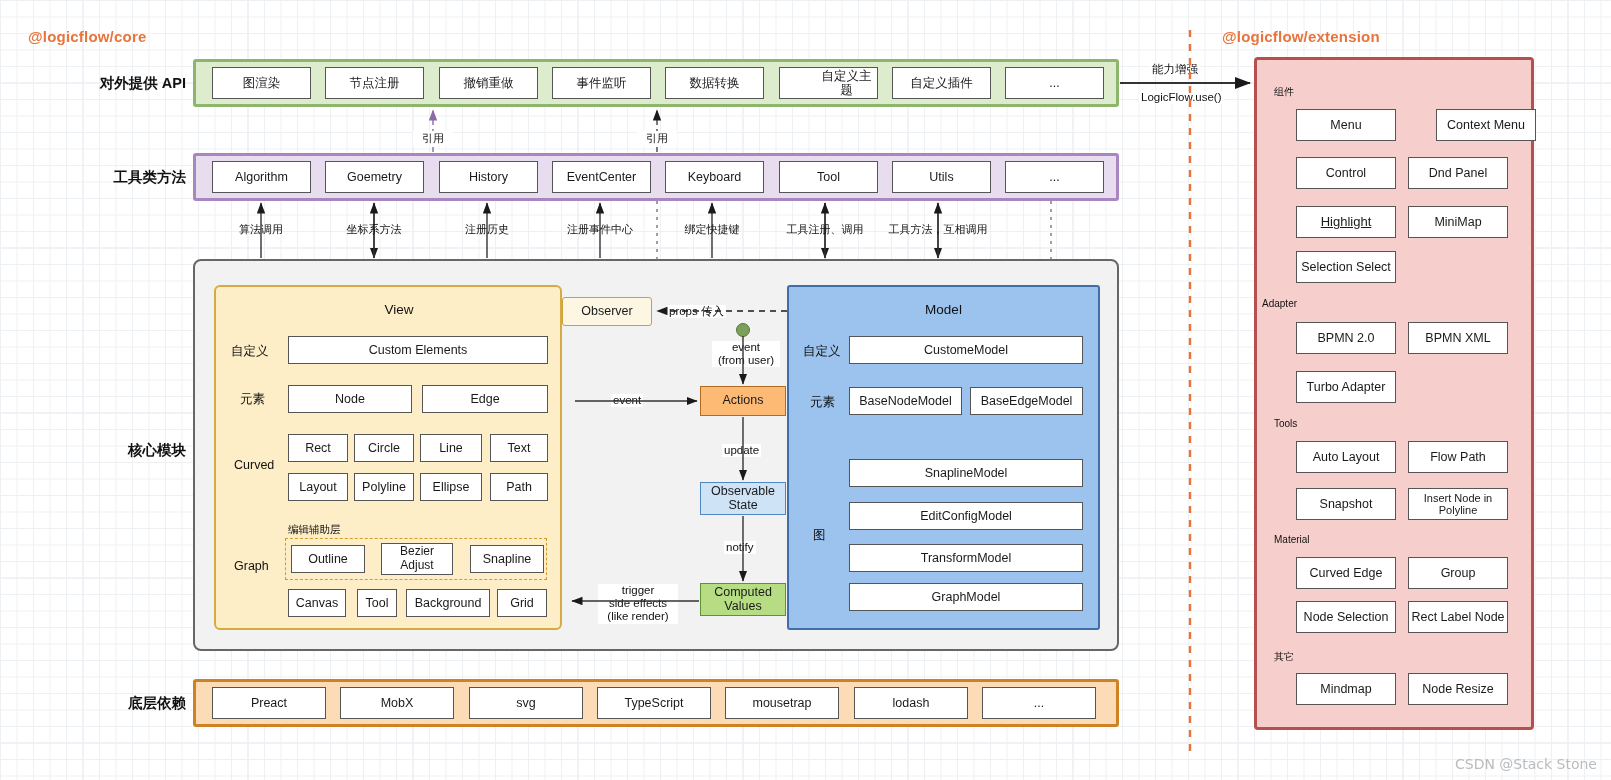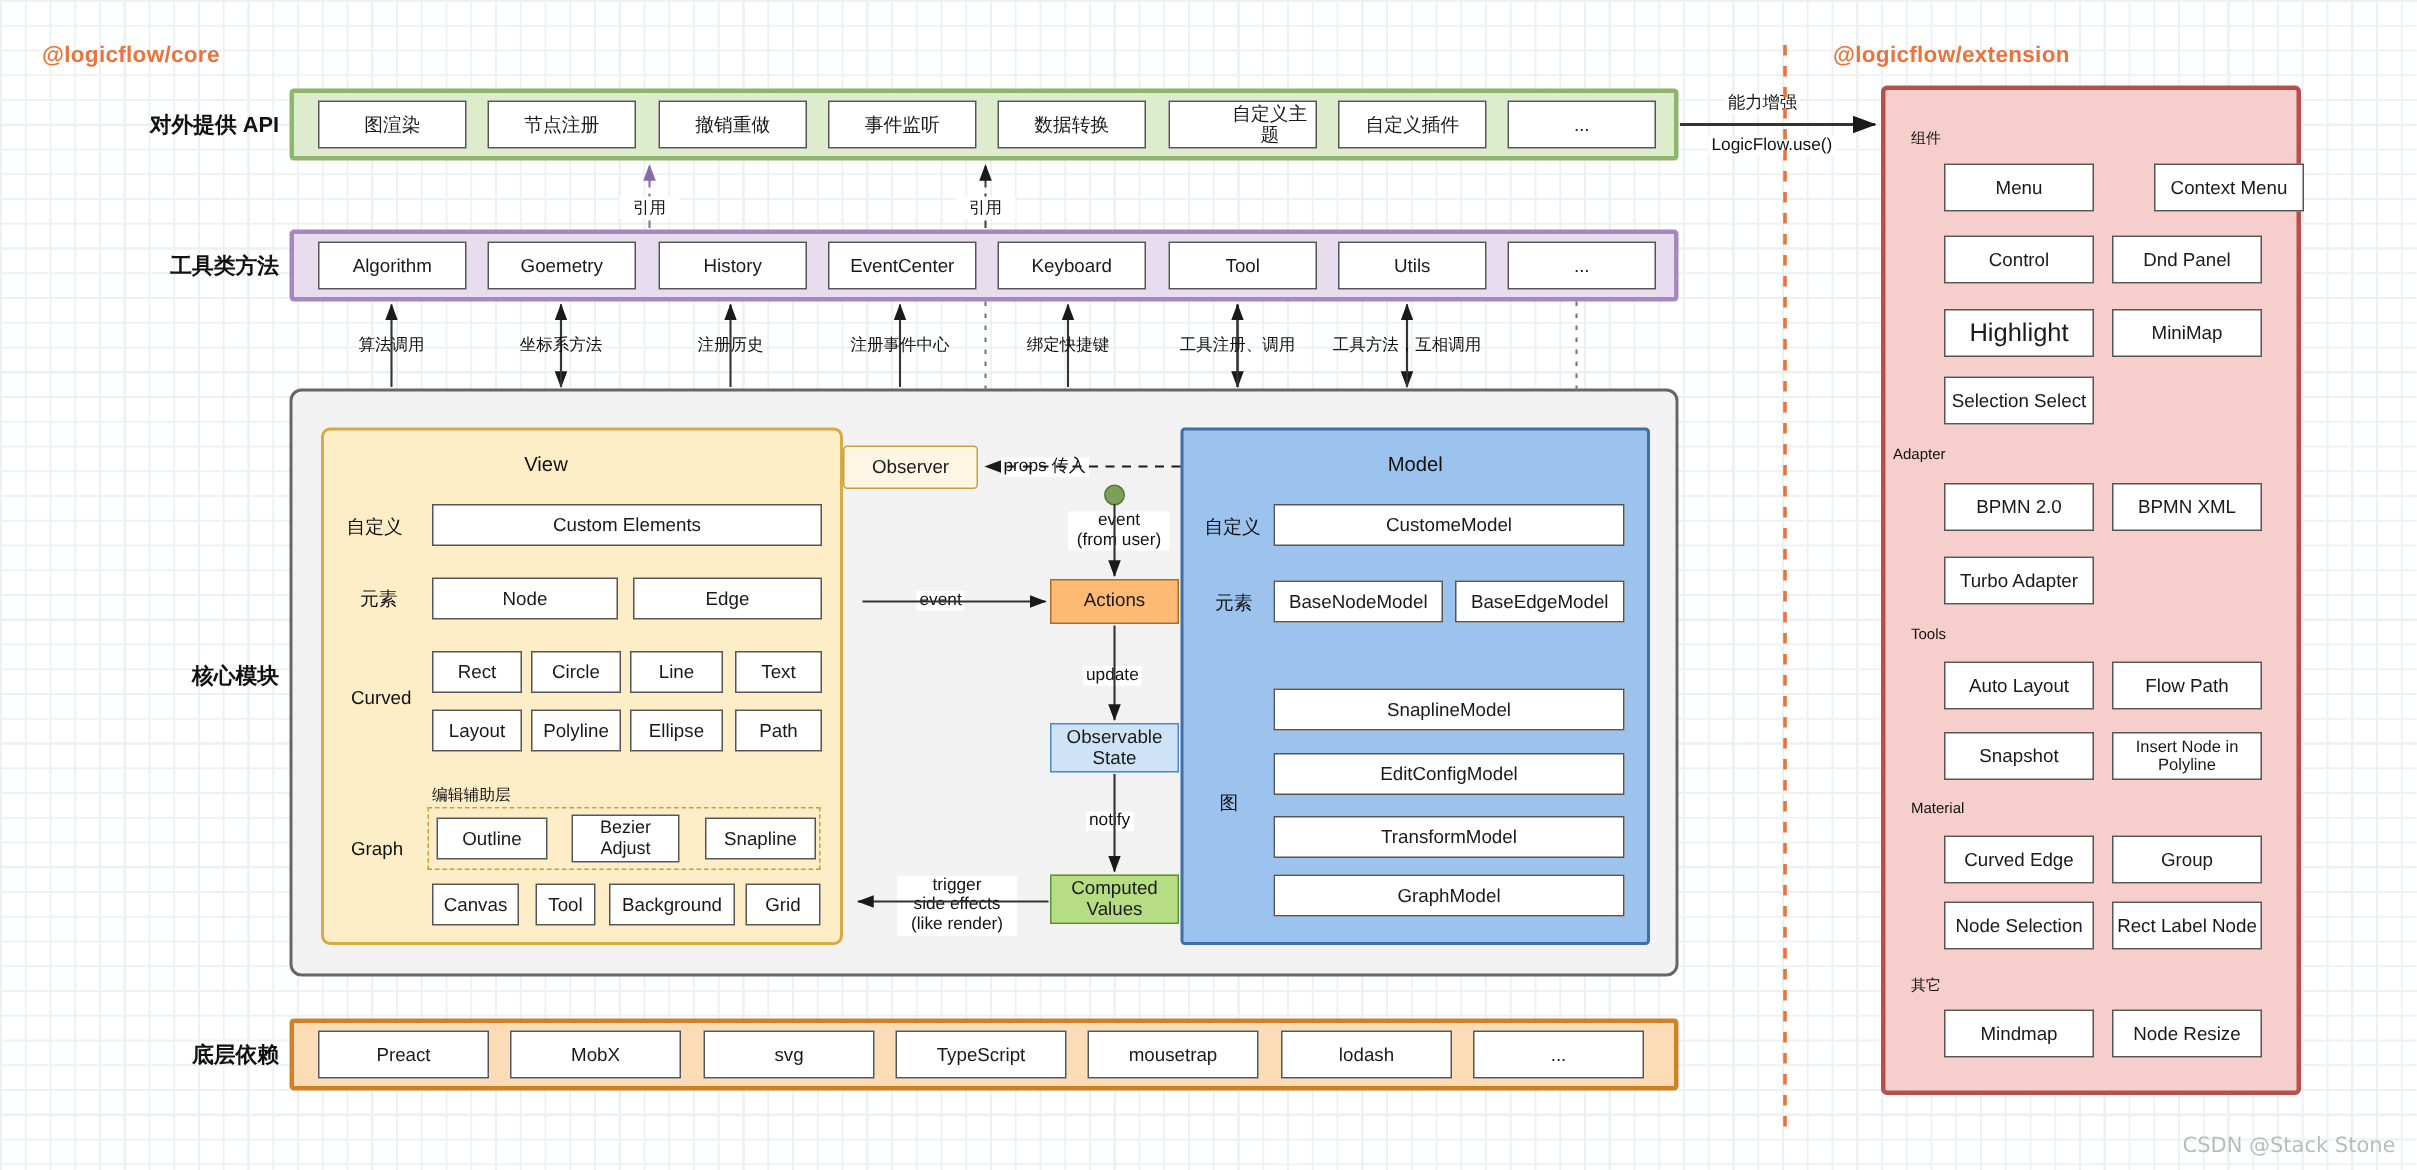--- a/index.html
+++ b/index.html
@@ -112,21 +112,21 @@
     <div class="cell abs" style="left: 552px; top: 161px; width: 99px; height: 32px;">EventCenter</div>
     <div class="cell abs" style="left: 665px; top: 161px; width: 99px; height: 32px;">Keyboard</div>
     <div class="cell abs" style="left: 779px; top: 161px; width: 99px; height: 32px;">Tool</div>
     <div class="cell abs" style="left: 892px; top: 161px; width: 99px; height: 32px;">Utils</div>
     <div class="cell abs" style="left: 1005px; top: 161px; width: 99px; height: 32px;">...</div>
   </div>
 
 <div class="band" id="core-band"></div>
 
 <div class="band" id="view-panel"></div>
-<div class="panel-title" style="left:214px;top:302px;width:300px;">View</div>
+<div class="panel-title" style="left:214px;top:302px;width:300px;padding-left:35px;">View</div>
 <div class="sub-label" style="left:231px;top:343px;">自定义</div>
 <div class="sub-label" style="left:240px;top:391px;">元素</div>
 <div class="sub-label" style="left:234px;top:458px;">Curved</div>
 <div class="sub-label" style="left:234px;top:559px;">Graph</div>
 <div id="aux-group"></div>
 <div id="aux-caption">编辑辅助层</div>
 <div id="view-cells">
     <div class="cell abs" style="left: 288px; top: 336px; width: 260px; height: 28px;">Custom Elements</div>
     <div class="cell abs" style="left: 288px; top: 385px; width: 124px; height: 28px;">Node</div>
     <div class="cell abs" style="left: 422px; top: 385px; width: 126px; height: 28px;">Edge</div>
@@ -205,21 +205,21 @@
 <div class="elabel" style="left:1150px;top:63px;">能力增强</div>
 <div class="elabel" style="left:1139px;top:91px;">LogicFlow.use()</div>
 
 <div class="band" id="ext-panel"></div>
 <div id="ext-content">
     <div class="ext-group-label" style="left: 1274px; top: 85px;">组件</div>
     <div class="cell abs" style="left: 1296px; top: 109px; width: 100px; height: 32px; font-size: 12.5px;">Menu</div>
     <div class="cell abs" style="left: 1408px; top: 109px; width: 100px; height: 32px; font-size: 12.5px; margin-left: 28px;">Context Menu</div>
     <div class="cell abs" style="left: 1296px; top: 157px; width: 100px; height: 32px; font-size: 12.5px;">Control</div>
     <div class="cell abs" style="left: 1408px; top: 157px; width: 100px; height: 32px; font-size: 12.5px;">Dnd Panel</div>
-    <div class="cell abs" style="left: 1296px; top: 206px; width: 100px; height: 32px; font-size: 17px;">Highlight</div>
+    <div class="cell abs" style="left: 1296px; top: 206px; width: 100px; height: 32px; font-size: 13px; text-decoration: underline;">Highlight</div>
     <div class="cell abs" style="left: 1408px; top: 206px; width: 100px; height: 32px; font-size: 12.5px;">MiniMap</div>
     <div class="cell abs" style="left: 1296px; top: 251px; width: 100px; height: 32px; font-size: 12.5px;">Selection Select</div>
     <div class="ext-group-label" style="left: 1262px; top: 298px;">Adapter</div>
     <div class="cell abs" style="left: 1296px; top: 322px; width: 100px; height: 32px; font-size: 12.5px;">BPMN 2.0</div>
     <div class="cell abs" style="left: 1408px; top: 322px; width: 100px; height: 32px; font-size: 12.5px;">BPMN XML</div>
     <div class="cell abs" style="left: 1296px; top: 371px; width: 100px; height: 32px; font-size: 12.5px;">Turbo Adapter</div>
     <div class="ext-group-label" style="left: 1274px; top: 418px;">Tools</div>
     <div class="cell abs" style="left: 1296px; top: 441px; width: 100px; height: 32px; font-size: 12.5px;">Auto Layout</div>
     <div class="cell abs" style="left: 1408px; top: 441px; width: 100px; height: 32px; font-size: 12.5px;">Flow Path</div>
     <div class="cell abs" style="left: 1296px; top: 488px; width: 100px; height: 32px; font-size: 12.5px;">Snapshot</div>

